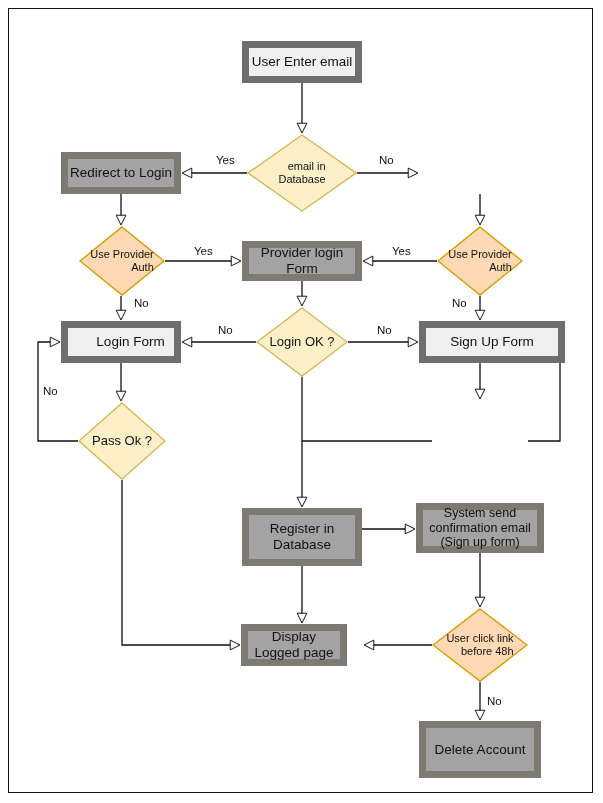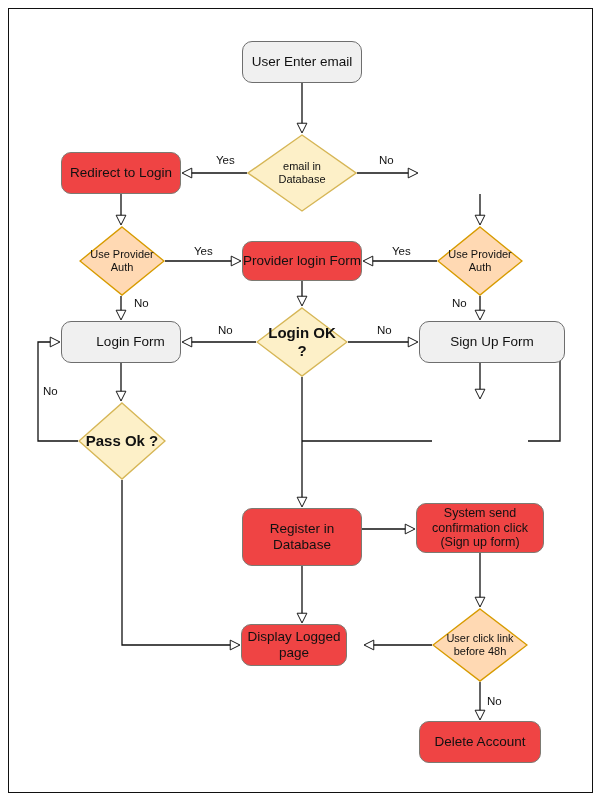--- a/index.html
+++ b/index.html
@@ -38,49 +38,50 @@
     box-sizing: border-box;
     display: flex;
     align-items: center;
     justify-content: center;
     text-align: center;
     color: #111111;
     line-height: 1.18;
     white-space: pre-line;
   }
   .proc {
-    border: 1px solid #3b82f6;
-    border-radius: 10px;
+    border: 7px solid #3b82f6;
+    border-radius: 0;
     font-size: 13.5px;
   }
   .proc.cream {
-    background: #ef4444;
+    background: #a3a3a3;
     border-color: #7c7a72;
   }
   .proc.grey {
     background: #f0f0f0;
     border-color: #6e6e6e;
   }
   .dec {
     font-size: 11px;
+    text-align: right;
   }
   .dec .diamond-shape {
     position: absolute;
     left: 0;
     top: 0;
     width: 100%;
     height: 100%;
   }
   .dec .dec-label {
     position: relative;
     z-index: 2;
     padding: 0 6px;
     font-size: 11px;
   }
-  .dec.big .dec-label { font-size: 15px; font-weight: bold; }
+  .dec.big .dec-label { font-size: 13px; }
   .edge-label {
     position: absolute;
     font-size: 11.5px;
     color: #111111;
     background: transparent;
     white-space: nowrap;
   }
 </style>
 </head>
 <body>
@@ -207,37 +208,37 @@
     <span class="dec-label">Pass Ok ?</span>
   </div>
 
 
   <div class="node proc cream" style="left:242px; top:508px; width:120px; height:58px;">
     <span>Register in Database</span>
   </div>
 
   <div class="node proc cream" style="left:416px; top:503px; width:128px; height:50px; font-size:12.5px;">
     <span>System send
-confirmation click
+confirmation email
 (Sign up form)</span>
   </div>
 
   <div class="node proc cream" style="left:241px; top:624px; width:106px; height:42px;">
     <span>Display Logged page</span>
   </div>
 
   <div class="node dec" style="left:432px; top:608px; width:96px; height:74px;">
     <svg class="diamond-shape" viewBox="0 0 96 74" preserveAspectRatio="none">
       <polygon points="48,1 95,37 48,73 1,37" fill="#ffd9b3" stroke="#d79b00" stroke-width="1.4"></polygon>
     </svg>
     <span class="dec-label">User click link
 before 48h</span>
   </div>
 
-  <div class="node proc cream" style="left:419px; top:721px; width:122px; height:42px;">
+  <div class="node proc cream" style="left:419px; top:721px; width:122px; height:57px;">
     <span>Delete Account</span>
   </div>
 
   <div class="edge-label" style="left:216px; top:154px;">Yes</div>
   <div class="edge-label" style="left:379px; top:154px;">No</div>
   <div class="edge-label" style="left:194px; top:245px;">Yes</div>
   <div class="edge-label" style="left:392px; top:245px;">Yes</div>
   <div class="edge-label" style="left:134px; top:297px;">No</div>
   <div class="edge-label" style="left:452px; top:297px;">No</div>
   <div class="edge-label" style="left:218px; top:324px;">No</div>

